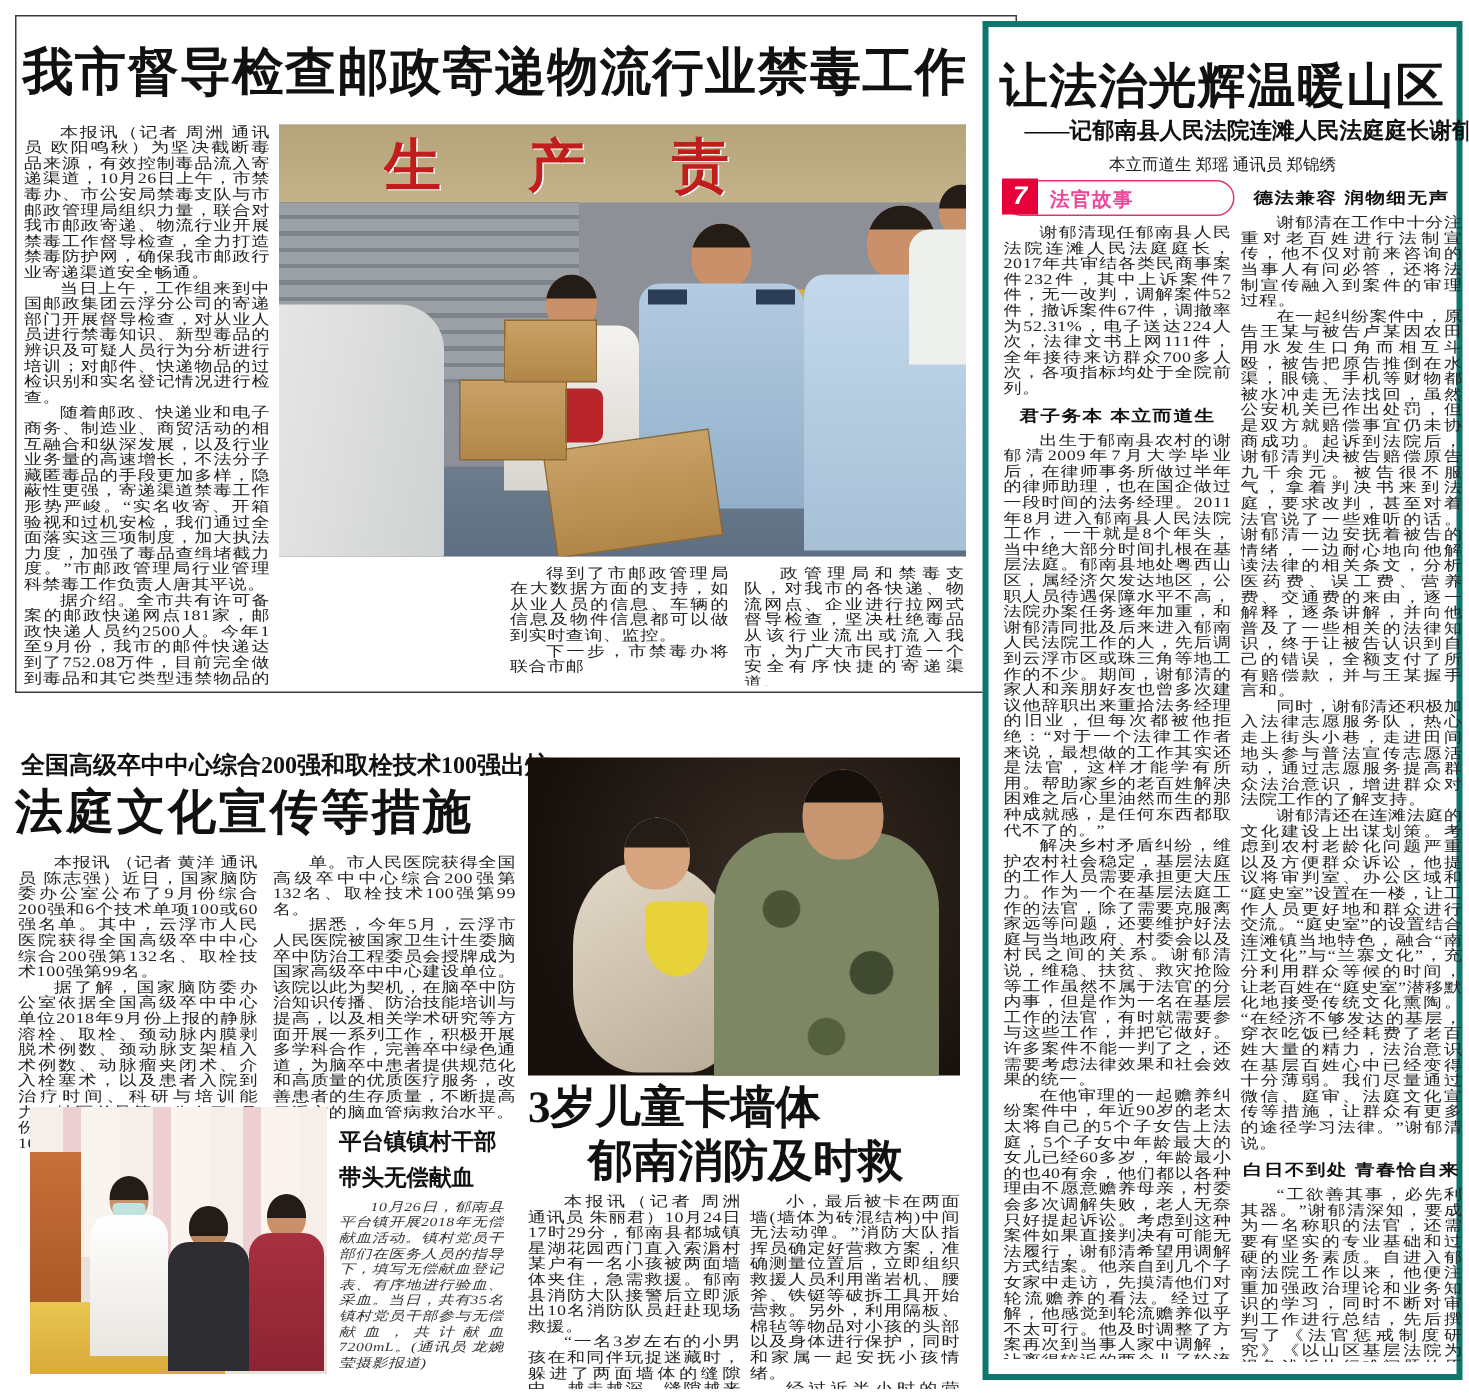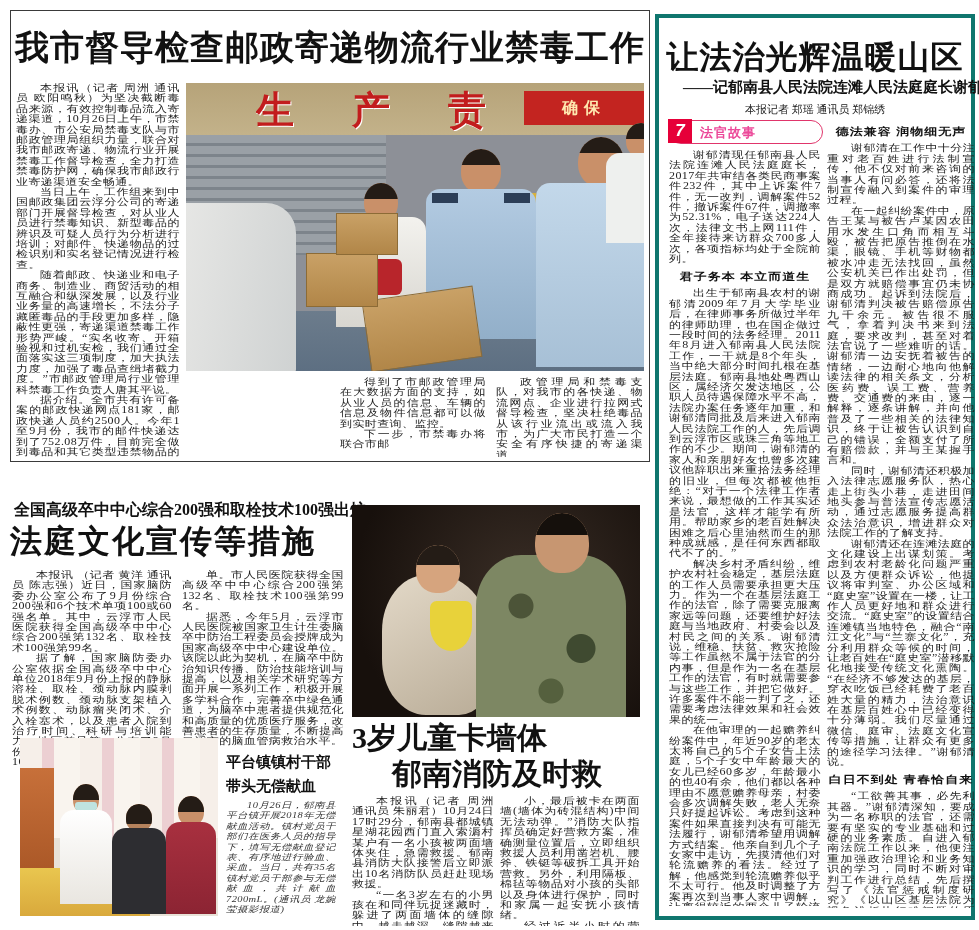--- a/index.html
+++ b/index.html
@@ -9,21 +9,21 @@
   
   .bodycol{overflow:hidden;}
   .squeeze{transform:scaleY(0.80);transform-origin:0 0;}
   .bodycol p{margin:0;text-indent:2em;font-size:12px;line-height:13px;
              text-align:justify;letter-spacing:0.4px;color:#222;}
   .fangsong p{font-style:italic;font-size:10.5px;line-height:13px;color:#333;}
   .headline{font-weight:bold;color:#111;text-align:center;white-space:nowrap;}
   .sechead{font-family:"Liberation Sans","DejaVu Sans",sans-serif;font-weight:bold;
            font-size:13px;text-align:center;margin:7px 0 5px 0;color:#111;letter-spacing:1px;}
   
-  #a1{left:10px;top:10px;width:638px;height:450px;border:1px solid #3a3a3a;}
+  #a1{left:10px;top:10px;width:638px;height:450px;border:1px solid #3a3a3a;padding-left:28px;}
   #a1-title{left:0;top:14px;width:638px;font-size:34px;letter-spacing:1px;}
   #a1-col1{left:5px;top:72px;width:164px;height:374px;}
   #a1-c2{left:173px;top:366px;width:146px;height:80px;}
   #a1-c3{left:329px;top:366px;width:146px;height:80px;}
   #a1-c4{left:485px;top:366px;width:147px;height:80px;}
   
   #photo1{left:175px;top:72px;width:458px;height:288px;background:#8d9097;overflow:hidden;}
   .p1-wall{position:absolute;left:0;top:0;width:100%;height:52px;background:linear-gradient(#b6a379,#c3b28a);}
   .p1-banner{position:absolute;left:70px;top:2px;width:260px;height:46px;color:#c21d1d;
              font-weight:bold;font-size:38px;letter-spacing:58px;white-space:nowrap;overflow:hidden;
@@ -97,21 +97,20 @@
           <p>本报讯（记者 周洲 通讯员 欧阳鸣秋）为坚决截断毒品来源，有效控制毒品流入寄递渠道，10月26日上午，市禁毒办、市公安局禁毒支队与市邮政管理局组织力量，联合对我市邮政寄递、物流行业开展禁毒工作督导检查，全力打造禁毒防护网，确保我市邮政行业寄递渠道安全畅通。</p>
           <p>当日上午，工作组来到中国邮政集团云浮分公司的寄递部门开展督导检查，对从业人员进行禁毒知识、新型毒品的辨识及可疑人员行为分析进行培训；对邮件、快递物品的过检识别和实名登记情况进行检查。</p>
           <p>随着邮政、快递业和电子商务、制造业、商贸活动的相互融合和纵深发展，以及行业业务量的高速增长，不法分子藏匿毒品的手段更加多样，隐蔽性更强，寄递渠道禁毒工作形势严峻。“实名收寄、开箱验视和过机安检，我们通过全面落实这三项制度，加大执法力度，加强了毒品查缉堵截力度。”市邮政管理局行业管理科禁毒工作负责人唐其平说。</p>
           <p>据介绍。全市共有许可备案的邮政快递网点181家，邮政快递人员约2500人。今年1至9月份，我市的邮件快递达到了752.08万件，目前完全做到毒品和其它类型违禁物品的零流出和零流入，保障了我市邮政行业寄递渠道的健康安全。</p>
         </div>
     </div>
 
     <div id="photo1" class="abs">
       <div class="p1-wall"></div>
       <div class="p1-banner">生产责</div>
-      <div class="p1-redflag">确保</div>
       <div class="p1-shutter"></div>
       <div class="p1-cage"></div>
       <div class="p1-floor"></div>
       <div class="p1-machine"></div>
 
       <div class="figure" style="left:150px;top:100px;width:90px;height:150px;">
         <div class="head">
             <div class="hair"></div>
           </div>
         <div class="torso" style="background:linear-gradient(#f3f2ee,#d8d6d0);"></div>
@@ -230,21 +229,21 @@
   <div id="a3-col2" class="abs bodycol">
     <div class="squeeze">
         <p>小，最后被卡在两面墙(墙体为砖混结构)中间无法动弹。”消防大队指挥员确定好营救方案，准确测量位置后，立即组织救援人员利用凿岩机、腰斧、铁铤等破拆工具开始营救。另外，利用隔板、棉毡等物品对小孩的头部以及身体进行保护，同时和家属一起安抚小孩情绪。</p>
         <p>经过近半小时的营救，最终将被困小孩成功救出。</p>
       </div>
   </div>
 
   <div id="a4" class="abs">
     <div id="a4-title" class="abs headline">让法治光辉温暖山区</div>
     <div id="a4-sub" class="abs">——记郁南县人民法院连滩人民法庭庭长谢郁清</div>
-    <div id="a4-byline" class="abs">本报记者 郑瑶 通讯员 郑锦绣</div>
+    <div id="a4-byline" class="abs">本立而道生 郑瑶 通讯员 郑锦绣</div>
 
     <div id="badge" class="abs">
       <div id="badge-sq">7</div>
       <div id="badge-label">法官故事</div>
     </div>
 
     <div id="a4-col1" class="abs bodycol">
       <div class="squeeze">
         <div>
             <p>谢郁清现任郁南县人民法院连滩人民法庭庭长，2017年共审结各类民商事案件232件，其中上诉案件7件，无一改判，调解案件52件，撤诉案件67件，调撤率为52.31%，电子送达224人次，法律文书上网111件，全年接待来访群众700多人次，各项指标均处于全院前列。</p>

